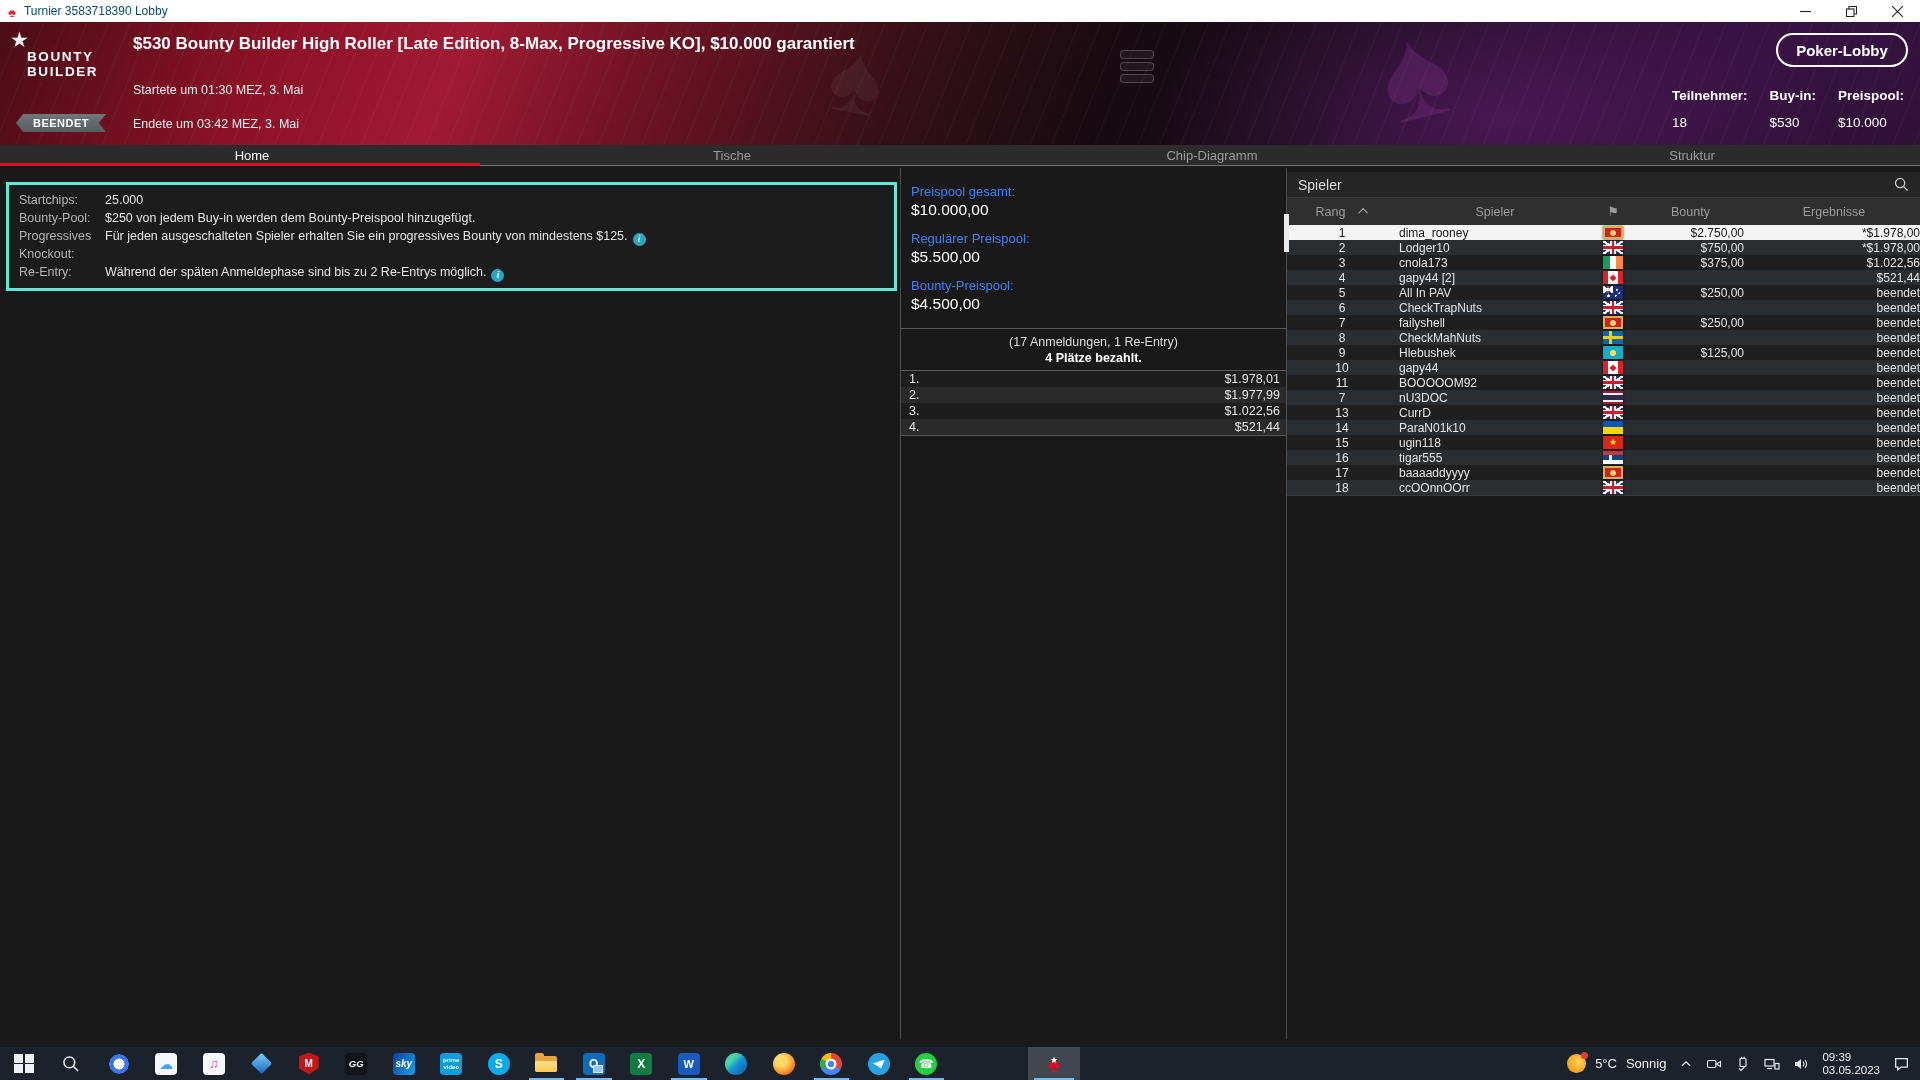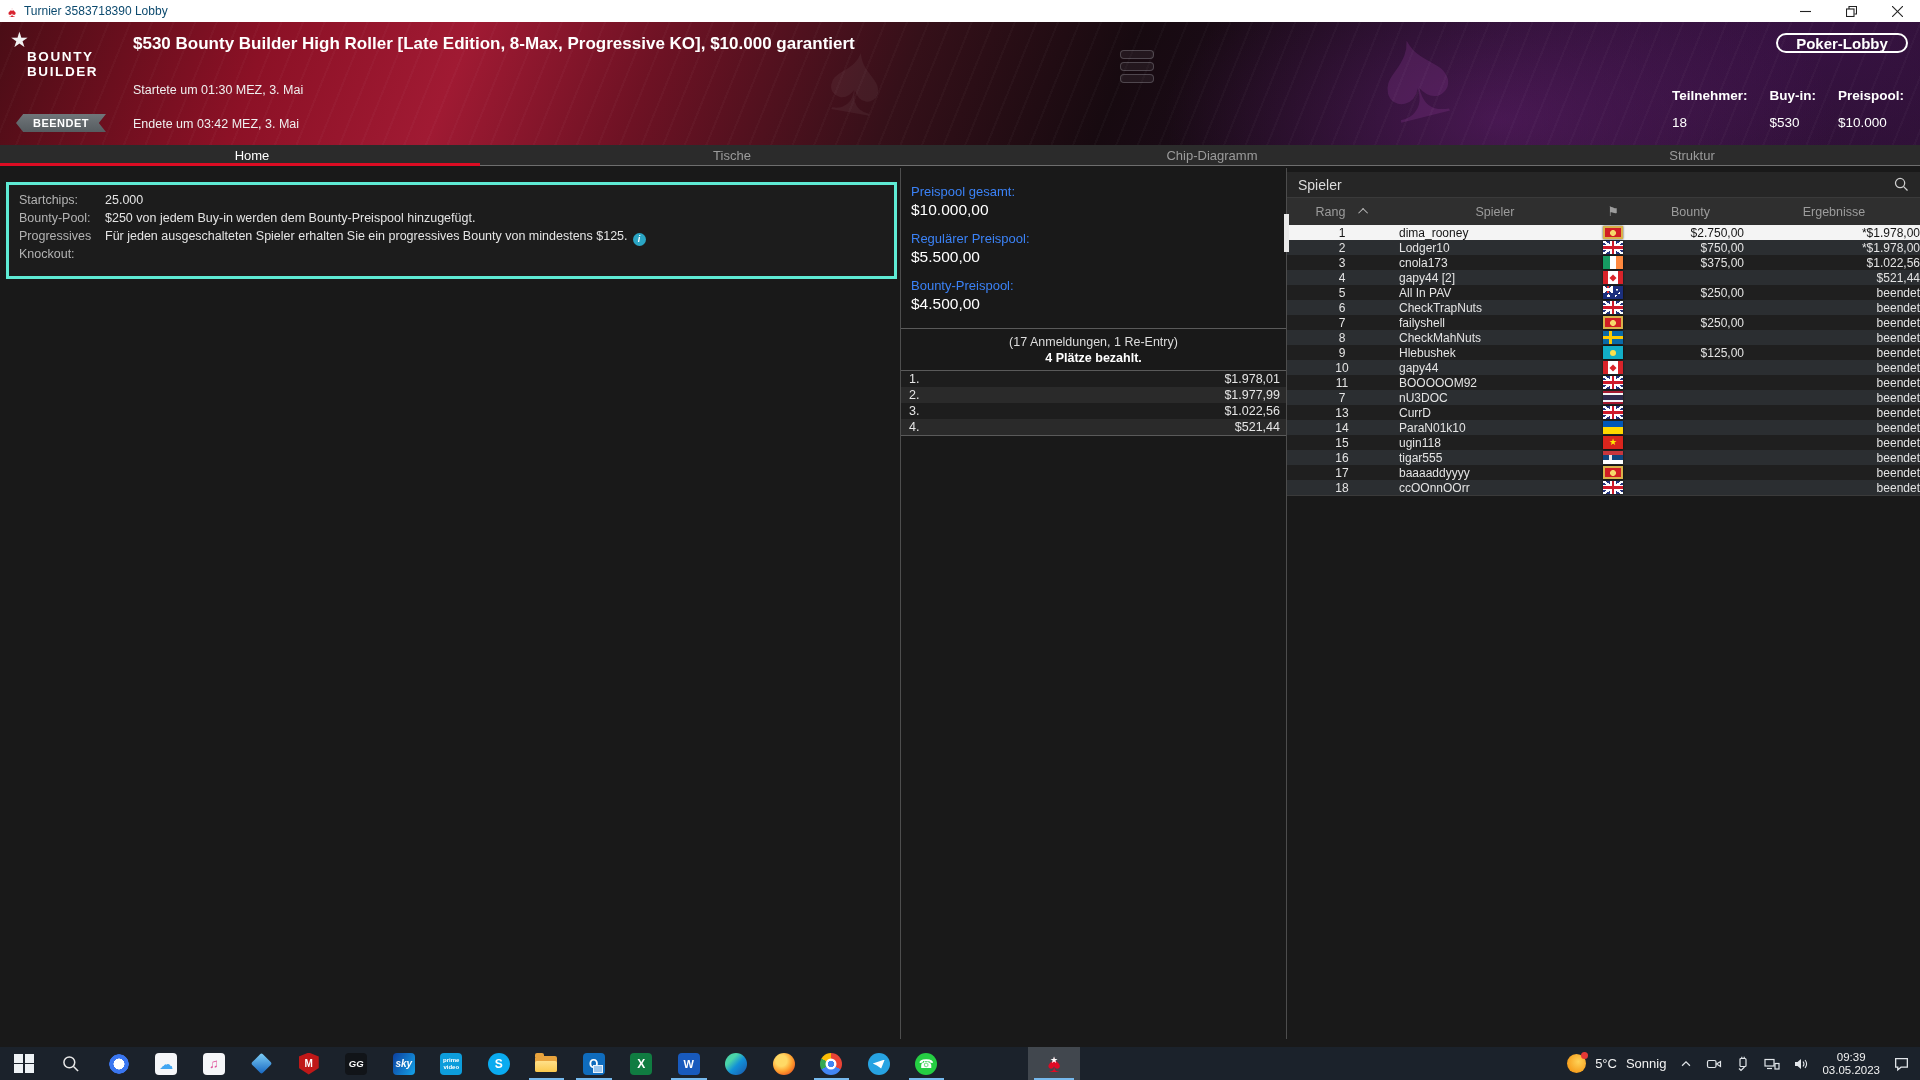--- a/index.html
+++ b/index.html
@@ -28,21 +28,21 @@
   .deco-chips{position:absolute;left:1120px;top:28px;display:flex;flex-direction:column;gap:3px;}
   .deco-chips i{width:34px;height:9px;border-radius:4px;border:1px solid rgba(210,210,220,.25);background:rgba(120,120,130,.12);}
   .banner-star{position:absolute;left:10px;top:6px;font-size:21px;color:#f2f2f2;}
   .bb-logo{position:absolute;left:27px;top:27px;font-weight:800;font-size:13.5px;letter-spacing:1.6px;line-height:15px;color:#fff;}
   .banner-title{position:absolute;left:133px;top:12px;font-size:17px;font-weight:700;white-space:nowrap;z-index:2;}
   .banner-start{position:absolute;left:133px;top:61px;font-size:12.5px;color:#efefef;z-index:2;}
   .banner-end{position:absolute;left:133px;top:95px;font-size:12.5px;color:#efefef;z-index:2;}
   .badge{position:absolute;left:16px;top:92px;width:90px;height:18px;background:linear-gradient(#70767a,#565c60);
     clip-path:polygon(8% 0,100% 0,92% 50%,100% 100%,8% 100%,0 50%);
     display:flex;align-items:center;justify-content:center;font-size:11px;font-weight:700;letter-spacing:.5px;color:#fff;z-index:2;}
-  .lobby-btn{position:absolute;left:1776px;top:11px;width:132px;height:20px;border:2px solid #fff;border-radius:19px;
+  .lobby-btn{position:absolute;left:1776px;top:11px;width:132px;height:34px;border:2px solid #fff;border-radius:19px;
     display:flex;align-items:center;justify-content:center;font-size:15px;font-weight:700;color:#fff;z-index:2;cursor:pointer;}
   .stats{position:absolute;right:16px;top:66px;display:flex;gap:22px;z-index:2;}
   .stat .lbl{font-size:13.5px;font-weight:700;color:#fff;line-height:15px;}
   .stat .val{font-size:13.5px;color:#fff;margin-top:12px;line-height:15px;}
 
   
   .tabbar{position:absolute;left:0;top:145px;width:1920px;height:21px;background:#2b2b2b;display:flex;border-bottom:1px solid #6e6e6e;}
   .tab{width:480px;display:flex;align-items:center;justify-content:center;font-size:13px;color:#9b9b9b;position:relative;cursor:pointer;padding-left:24px;}
   .tab.active{color:#fff;}
   .tab.active::after{content:"";position:absolute;left:0;right:0;bottom:-1px;height:3px;background:#dc0c23;}
@@ -176,21 +176,21 @@
   .ic-ps i{position:absolute;left:50%;top:36%;transform:translate(-50%,-50%);font-style:normal;font-size:9px;color:#fff;}
 
   
   .tray{margin-left:auto;display:flex;align-items:center;gap:13px;padding-right:10px;color:#f2f2f2;}
   .weather{display:flex;align-items:center;gap:9px;cursor:pointer;}
   .sun{position:relative;width:19px;height:19px;border-radius:50%;background:radial-gradient(circle at 60% 40%,#ffd257,#f59a18 78%);}
   .sun::after{content:"";position:absolute;right:-2px;top:-2px;width:7px;height:7px;border-radius:50%;background:#e53935;}
   .weather .wt{font-size:13px;}
   .tray svg{display:block;}
   .tray-btn{cursor:pointer;display:flex;align-items:center;}
-  .clock{text-align:center;font-size:11.5px;line-height:13px;cursor:pointer;}
+  .clock{text-align:left;font-size:11.5px;line-height:13px;cursor:pointer;}
 </style>
 </head>
 <body>
 
 <div class="screen">
 
   <div class="titlebar">
     <span class="tb-spade">♠<i>★</i></span>
     <span class="tb-title">Turnier 3583718390 Lobby</span>
     <div class="tb-controls">
@@ -265,20 +265,24 @@
           <div class="txt">25.000</div>
         </div>
         <div class="info-row">
           <div class="lbl">Bounty-Pool:</div>
           <div class="txt">$250 von jedem Buy-in werden dem Bounty-Preispool hinzugefügt.</div>
         </div>
         <div class="info-row">
           <div class="lbl">Progressives Knockout:</div>
           <div class="txt">Für jeden ausgeschalteten Spieler erhalten Sie ein progressives Bounty von mindestens $125.<span class="info-i">i</span></div>
         </div>
+        <div class="info-row">
+          <div class="lbl">Re-Entry:</div>
+          <div class="txt">Während der späten Anmeldephase sind bis zu 2 Re-Entrys möglich.<span class="info-i">i</span></div>
+        </div>
       </div>
 
     <div class="mid">
       <div id="pools">
           <div class="pool">
             <div class="lbl">Preispool gesamt:</div>
             <div class="val">$10.000,00</div>
           </div>
           <div class="pool">
             <div class="lbl">Regulärer Preispool:</div>

